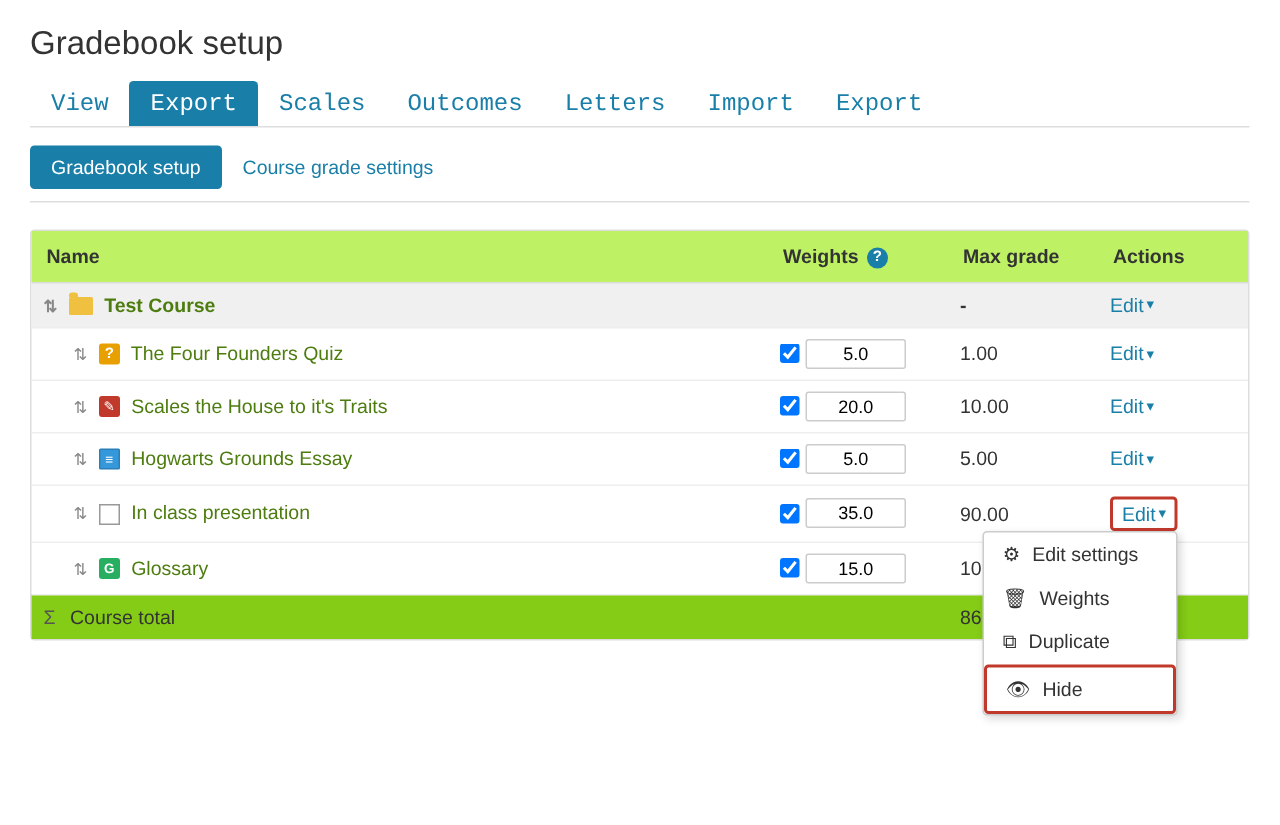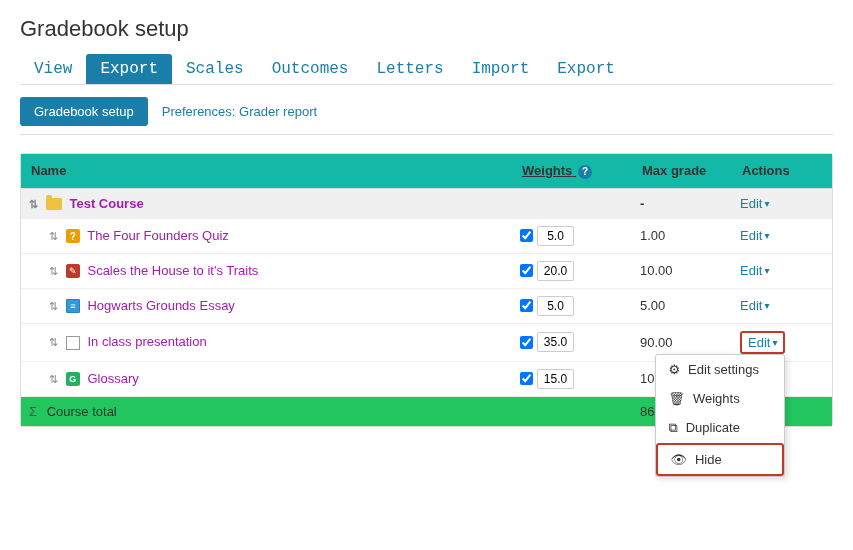--- a/index.html
+++ b/index.html
@@ -13,40 +13,40 @@
     .nav-tab { padding: 6px 14px; font-size: 16px; color: #1a7fa8; cursor: pointer; border: none; background: none; text-decoration: none; display: inline-block; font-family: Liberation Mono, monospace; }
     .nav-tab.active { background: #1a7fa8; color: #fff; border-radius: 3px 3px 0 0; }
 
     .sub-nav { display: flex; gap: 0; margin-bottom: 18px; border-bottom: 1px solid #ddd; padding-bottom: 8px; }
     .sub-nav-btn { padding: 7px 14px; font-size: 13px; cursor: pointer; border: none; text-decoration: none; display: inline-block; background: none; color: #1a7fa8; }
     .sub-nav-btn.active { background: #1a7fa8; color: #fff; border-radius: 3px; }
 
     .table-container { border: 1px solid #ddd; border-radius: 3px; overflow: visible; }
 
     table { width: 100%; border-collapse: collapse; }
-    thead tr { background: #14b8a6; }
+    thead tr { background: #bef264; }
     thead th { padding: 9px 10px; text-align: left; font-weight: bold; font-size: 13px; border-bottom: 1px solid #ddd; }
-    thead th.col-weights { width: 120px; text-decoration: underline; }
+    thead th.col-weights { width: 120px; }
     thead th.col-maxgrade { width: 100px; }
     thead th.col-actions { width: 100px; }
 
     tbody tr { border-bottom: 1px solid #eee; }
     tbody tr:last-child { border-bottom: none; }
     tbody td { padding: 7px 8px; font-size: 13px; vertical-align: middle; }
 
     .row-category { background: #f0f0f0; font-weight: bold; }
-    .row-total { background: #22c55e; }
+    .row-total { background: #84cc16; }
 
     .move-icon { color: #888; margin-right: 4px; font-size: 11px; cursor: grab; }
 
-    .item-name { color: #a21caf; cursor: pointer; }
+    .item-name { color: #4d7c0f; cursor: pointer; }
 
     .weight-cell { display: flex; align-items: center; gap: 4px; }
     .weight-checkbox { margin: 0; cursor: pointer; }
-    .weight-input { width: 37px; padding: 2px 4px; border: 1px solid #ccc; border-radius: 2px; font-size: 12px; text-align: center; }
+    .weight-input { width: 67px; padding: 2px 4px; border: 1px solid #ccc; border-radius: 2px; font-size: 12px; text-align: center; }
 
     .edit-btn { color: #1a7fa8; cursor: pointer; display: inline-flex; align-items: center; gap: 2px; border: none; background: none; font-size: 13px; }
     .edit-btn-highlighted { color: #1a7fa8; cursor: pointer; display: inline-flex; align-items: center; gap: 2px; border: 2px solid #c0392b; padding: 2px 6px; border-radius: 3px; background: none; font-size: 13px; }
 
     .caret { font-size: 10px; }
 
     
     .dropdown-wrapper { position: relative; display: inline-block; }
     .dropdown-menu { position: absolute; top: 100%; right: 0; background: #fff; border: 1px solid #ccc; border-radius: 3px; box-shadow: 2px 2px 6px rgba(0,0,0,0.15); z-index: 100; min-width: 130px; }
     .dropdown-item { display: flex; align-items: center; gap: 8px; padding: 7px 12px; cursor: pointer; font-size: 13px; color: #333; }
@@ -89,21 +89,21 @@
     <a class="nav-tab active">Export</a>
     <a class="nav-tab">Scales</a>
     <a class="nav-tab">Outcomes</a>
     <a class="nav-tab">Letters</a>
     <a class="nav-tab">Import</a>
     <a class="nav-tab">Export</a>
   </nav>
 
   <nav class="sub-nav">
     <a class="sub-nav-btn active">Gradebook setup</a>
-    <a class="sub-nav-btn">Preferences: Grader report</a>
+    <a class="sub-nav-btn">Course grade settings</a>
   </nav>
 
   <div class="table-container">
     <table>
       <thead>
         <tr>
           <th>Name</th>
           <th class="col-weights">
             <span>Weights</span>
             <span class="info-icon">?</span>

